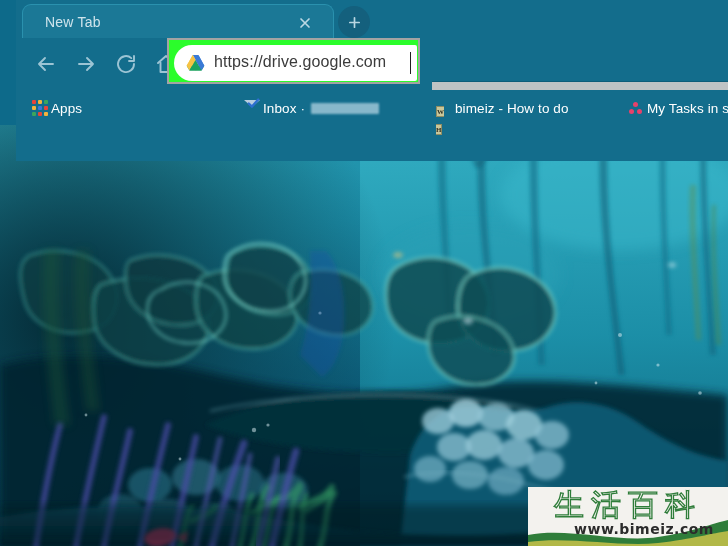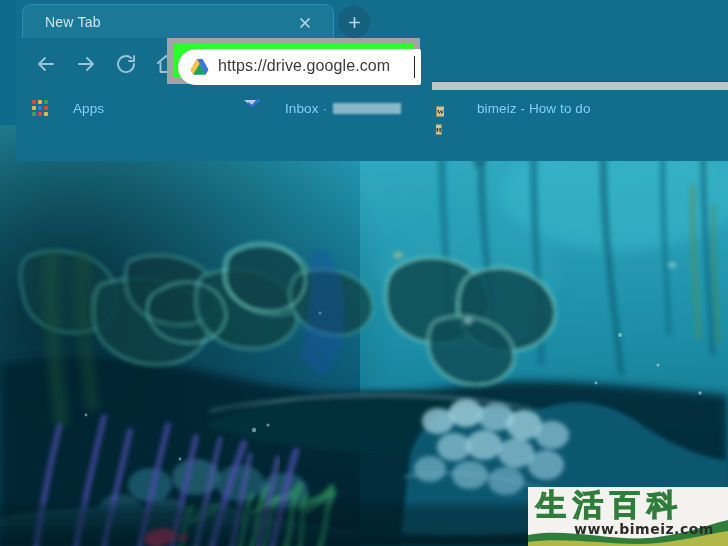--- a/index.html
+++ b/index.html
@@ -87,21 +87,21 @@
     width: 312px; height: 36px;
     background: #bfc3c4;
     border-top: 1px solid #0e5d79;
   }
 
   
   .highlight {
     position: absolute;
     left: 167px; top: 38px;
     width: 253px; height: 46px;
-    border: 6px solid #a3a3a3;
+    border: 2px solid #a3a3a3;
     background: #2bfd2b;
     z-index: 7;
   }
   .urlfield {
     position: absolute;
     left: 5px; top: 5px;
     width: 243px; height: 36px;
     background: #ffffff;
     border-radius: 18px 2px 2px 18px;
     display: flex;
@@ -134,22 +134,22 @@
     background: #136d8c;
   }
   .bm {
     position: absolute; top: 7px;
     height: 22px;
     display: flex; align-items: center;
     white-space: nowrap;
   }
   .bm-label {
     font-size: 13.5px;
-    color: #7dd3fc;
-    margin-left: 25px;
+    color: #ffffff;
+    margin-left: 3px;
     letter-spacing: .1px;
   }
   .bm-redact {
     width: 68px; height: 11px;
     background: #9dc6d6;
     margin-left: 6px;
     border-radius: 1px;
     opacity: .85;
     filter: blur(1.2px);
   }
@@ -210,28 +210,28 @@
     left: 528px; top: 487px;
     width: 200px; height: 59px;
     background: #f3f2ee;
     overflow: hidden;
     z-index: 9;
   }
   .wm-cn {
     position: absolute;
     left: 8px; top: 1px;
     width: 184px;
+    text-align: center;
     font-family: "DejaVu Sans", sans-serif;
     font-size: 30px;
     letter-spacing: 7px;
     color: #f3f2ee;
     -webkit-text-stroke: 1.3px #2f7d3a;
     line-height: 34px;
     white-space: nowrap;
-    font-weight: bold;
   }
   .wm-url {
     position: absolute;
     left: 0; top: 34px;
     width: 232px;
     text-align: center;
     font-family: "DejaVu Sans", sans-serif;
     font-size: 14px;
     font-weight: bold;
     color: #2b2b2b;
@@ -520,20 +520,28 @@
         </span>
         <span class="bm-label">Inbox ·</span>
         <span class="bm-redact"></span>
       </div>
 
       <div class="bm" style="left:420px;">
         <span class="ico"><span class="wh">W<br>H</span></span>
         <span class="bm-label">bimeiz - How to do</span>
       </div>
 
+      <div class="bm" style="left:612px;">
+        <span class="ico tasks-dots">
+            <i></i>
+            <i></i>
+            <i></i>
+          </span>
+        <span class="bm-label">My Tasks in s</span>
+      </div>
 
     </div>
   </div>
 
   <div class="highlight">
     <div class="urlfield">
       <span class="drive-icon">
         <svg viewBox="0 0 20 18" width="19" height="18">
           <path d="M7.1 0.6 L12.9 0.6 L19.3 11.8 L13.5 11.8 Z" fill="#3a7ad6"></path>
           <path d="M7.1 0.6 L13.5 11.8 L10.6 17 L0.7 11.8 Z" fill="#f6c344"></path>

